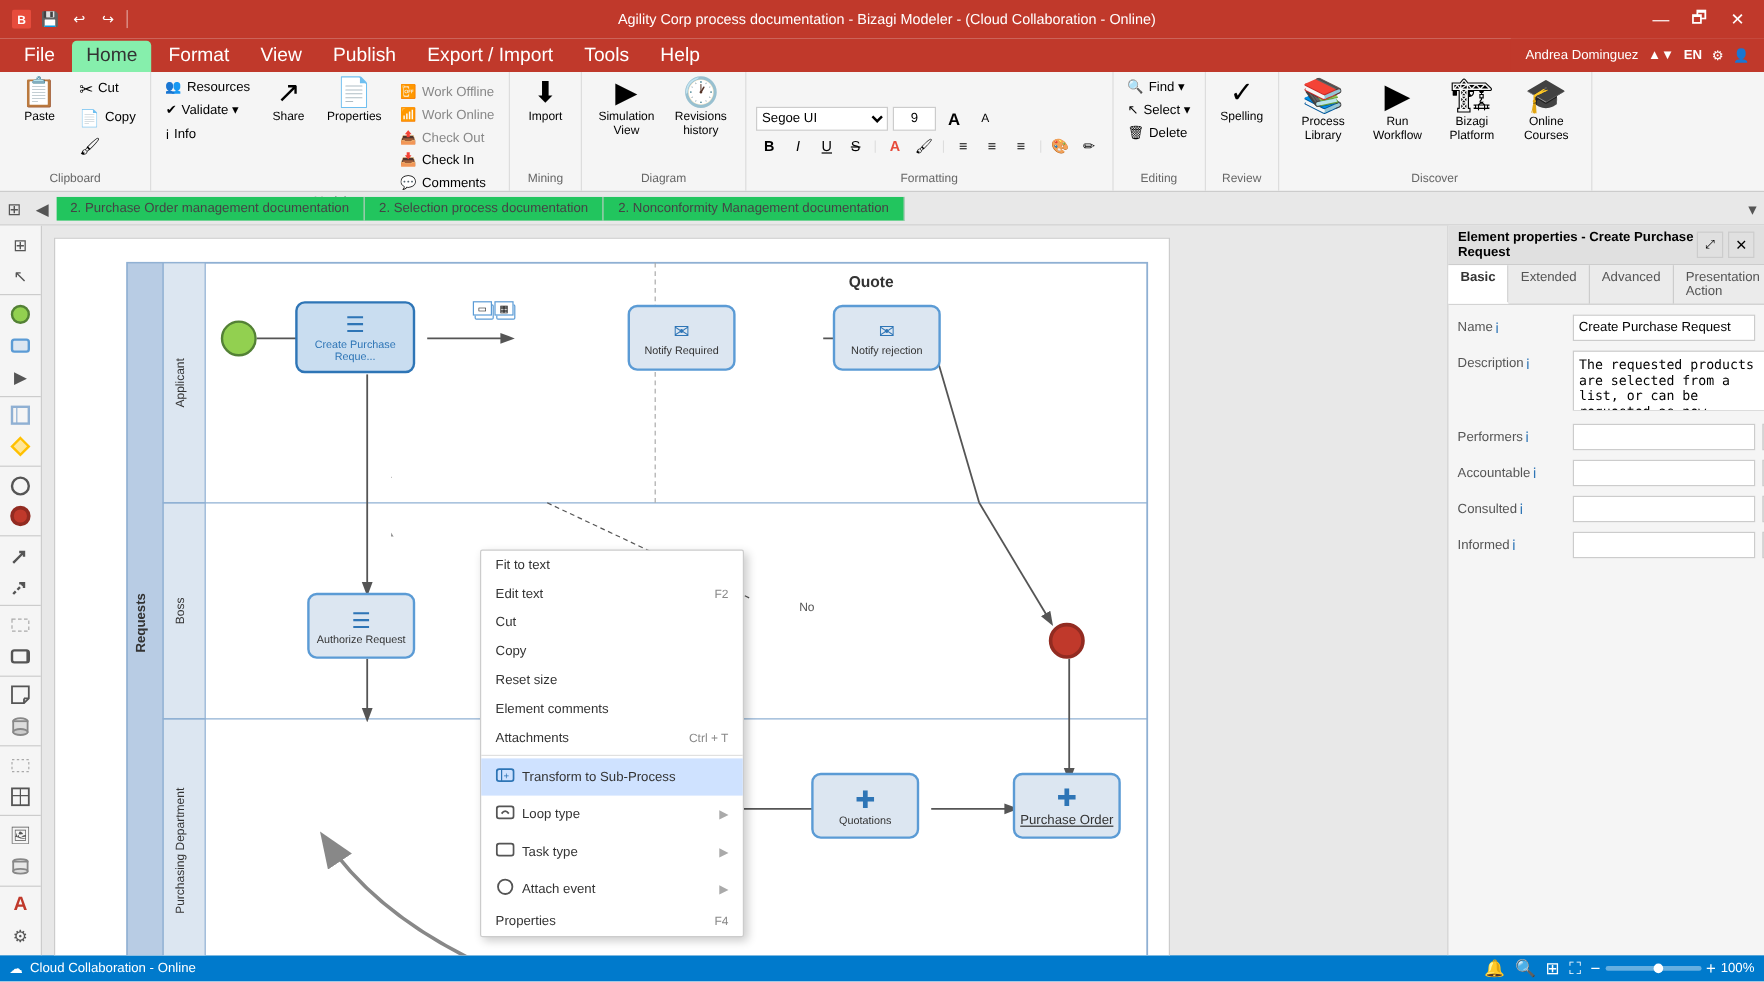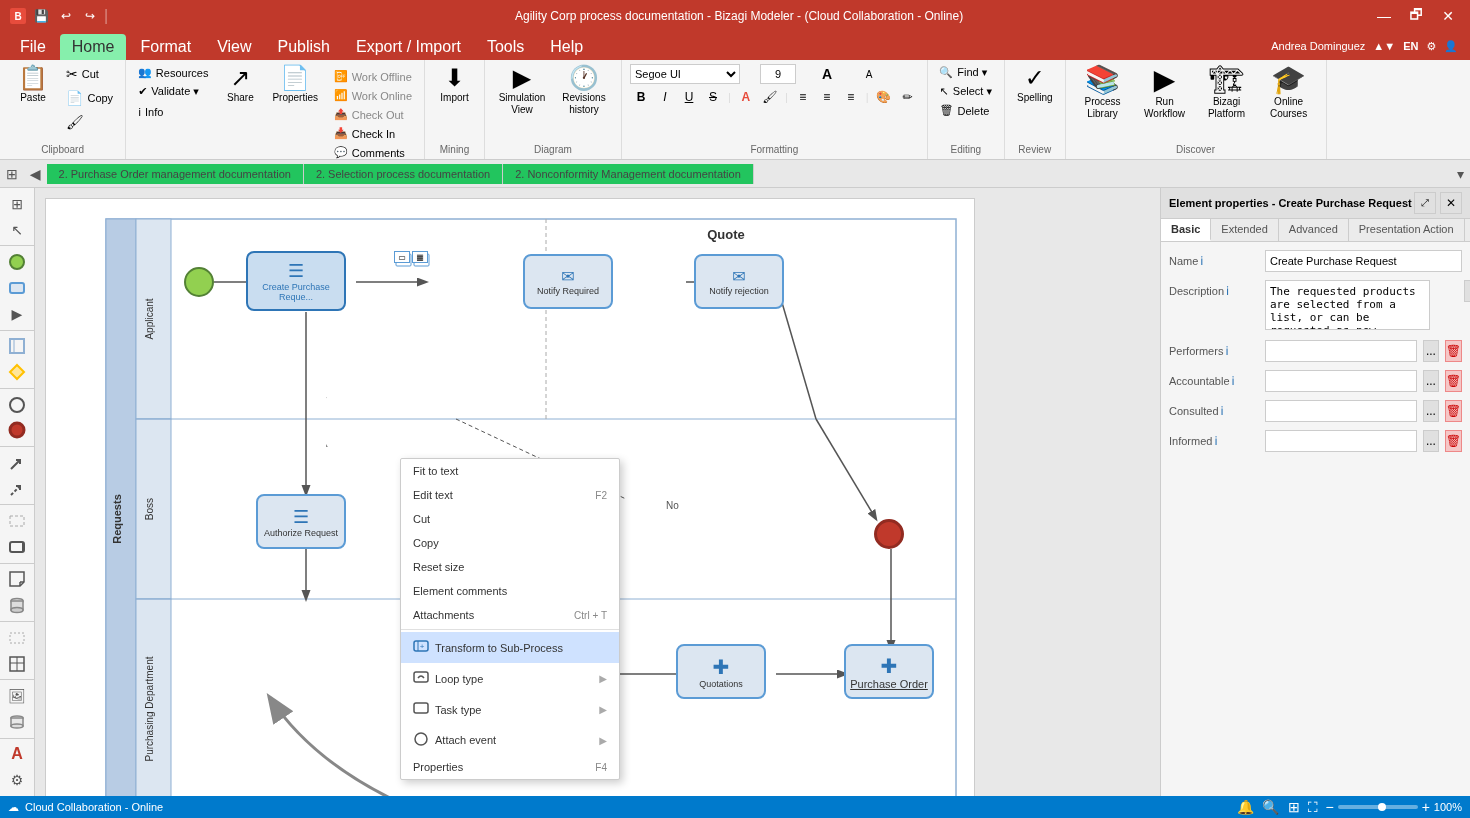--- a/index.html
+++ b/index.html
@@ -228,21 +228,21 @@
       justify-content: space-between;
       font-size: 11px;
       color: #333;
     }
     .ctx-item.highlighted { background: #cfe2ff; }
     .ctx-item .ctx-shortcut { color: #888; font-size: 10px; }
     .ctx-separator { height: 1px; background: #e0e0e0; margin: 2px 0; }
 
     
     #props-panel {
-      width: 310px;
+      width: 264px;
       background: #f5f5f5;
       border-left: 1px solid #ccc;
       display: flex;
       flex-direction: column;
     }
     #props-header {
       background: #e0e0e0;
       padding: 4px 8px;
       font-size: 11px;
       font-weight: bold;
@@ -548,21 +548,21 @@
       <div class="ribbon-btn">
         <div class="btn-icon">🕐</div>
         <div class="btn-label">Revisions history</div>
       </div>
     </div>
     <div class="ribbon-group-label">Diagram</div>
   </div>
 
   <div class="ribbon-group" style="min-width:260px;">
     <div class="ribbon-group-content" style="flex-direction:column;gap:2px;align-items:flex-start;">
-      <div style="display:flex;align-items:center;gap:20px;">
+      <div style="display:flex;align-items:center;gap:4px;margin-top:25px;">
         <select class="font-select">
           <option>Segoe UI</option>
         </select>
         <input class="font-size-input" value="9" style="">
         <button class="fmt-btn" style="font-size:14px;font-weight:bold;">A</button>
         <button class="fmt-btn" style="font-size:10px;">A</button>
       </div>
       <div style="display:flex;align-items:center;gap:2px;margin-top:2px;">
         <button class="fmt-btn bold">B</button>
         <button class="fmt-btn italic">I</button>

